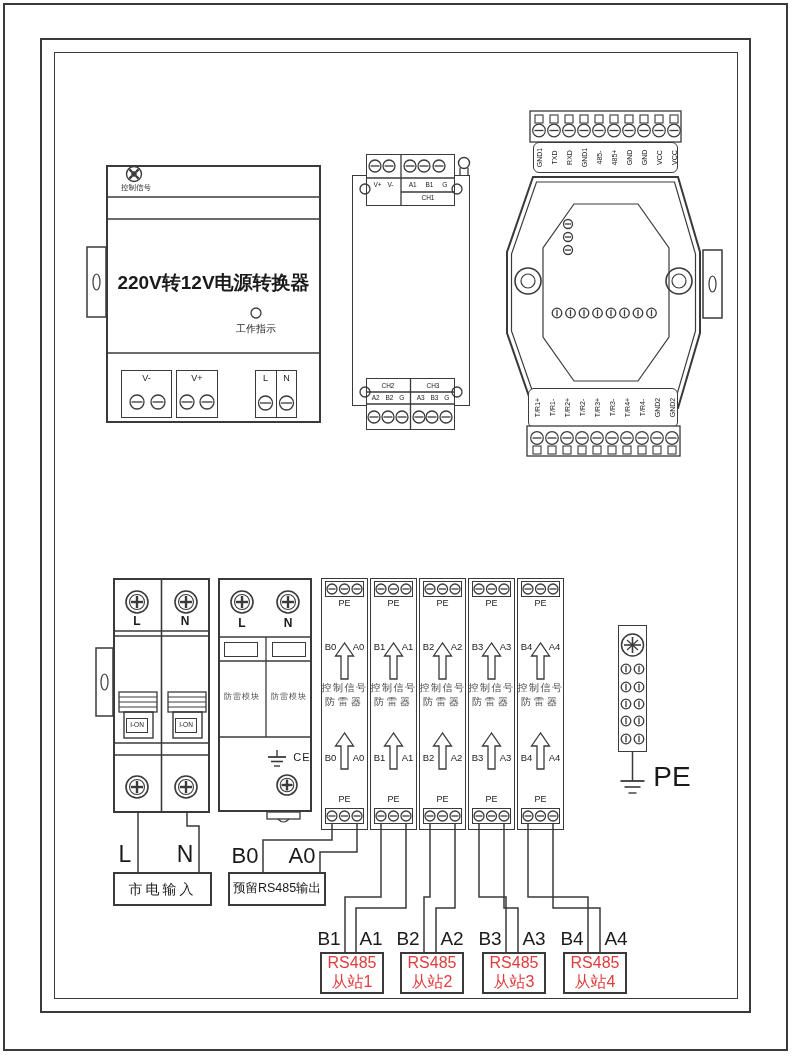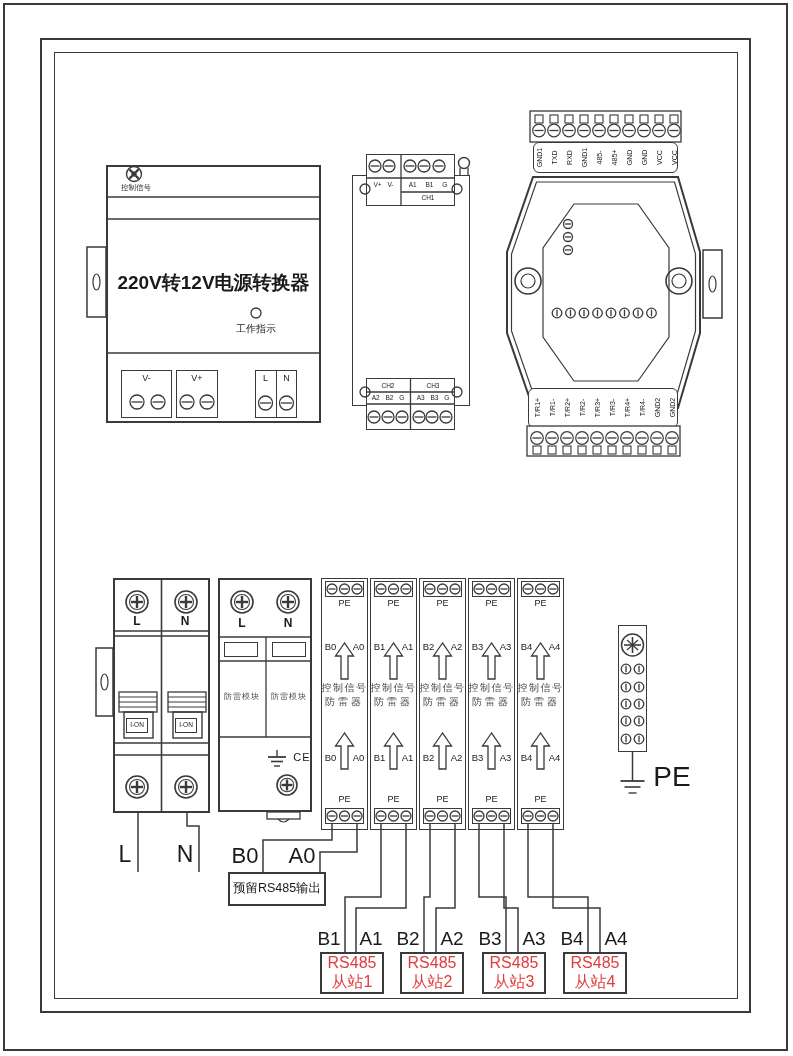--- a/index.html
+++ b/index.html
@@ -173,20 +173,21 @@
   <div class="a c" style="left:519px;top:751px;width:15px;height:13px;font-size:9.5px">B4</div>
   <div class="a c" style="left:547px;top:751px;width:15px;height:13px;font-size:9.5px">A4</div>
   <div class="a c" style="left:517px;top:794px;width:47px;height:11px;font-size:9px">PE</div>
   <div class="a bx" style="left:521px;top:808px;width:39px;height:16px;border-width:1.2px"></div>
 
   <div class="a bx" style="left:618px;top:625px;width:29px;height:127px"></div>
   <div class="a c" style="left:649px;top:760px;width:46px;height:34px;font-size:28px">PE</div>
 
   <div class="a c" style="left:112px;top:841px;width:26px;height:26px;font-size:23px">L</div>
   <div class="a c" style="left:172px;top:841px;width:26px;height:26px;font-size:23px">N</div>
+  <div class="a c bx b2" style="left:113px;top:872px;width:99px;height:34px;font-size:14px;letter-spacing:3px">市电输入</div>
   <div class="a c" style="left:229px;top:843px;width:32px;height:26px;font-size:22px">B0</div>
   <div class="a c" style="left:286px;top:843px;width:32px;height:26px;font-size:22px">A0</div>
   <div class="a c bx b2" style="left:228px;top:872px;width:98px;height:34px;font-size:12.5px">预留RS485输出</div>
 
   <div class="a c" style="left:316px;top:927px;width:26px;height:24px;font-size:19px">B1</div>
   <div class="a c" style="left:358px;top:927px;width:26px;height:24px;font-size:19px">A1</div>
   <div class="a c" style="left:395px;top:927px;width:26px;height:24px;font-size:19px">B2</div>
   <div class="a c" style="left:439px;top:927px;width:26px;height:24px;font-size:19px">A2</div>
   <div class="a c" style="left:477px;top:927px;width:26px;height:24px;font-size:19px">B3</div>
   <div class="a c" style="left:521px;top:927px;width:26px;height:24px;font-size:19px">A3</div>

